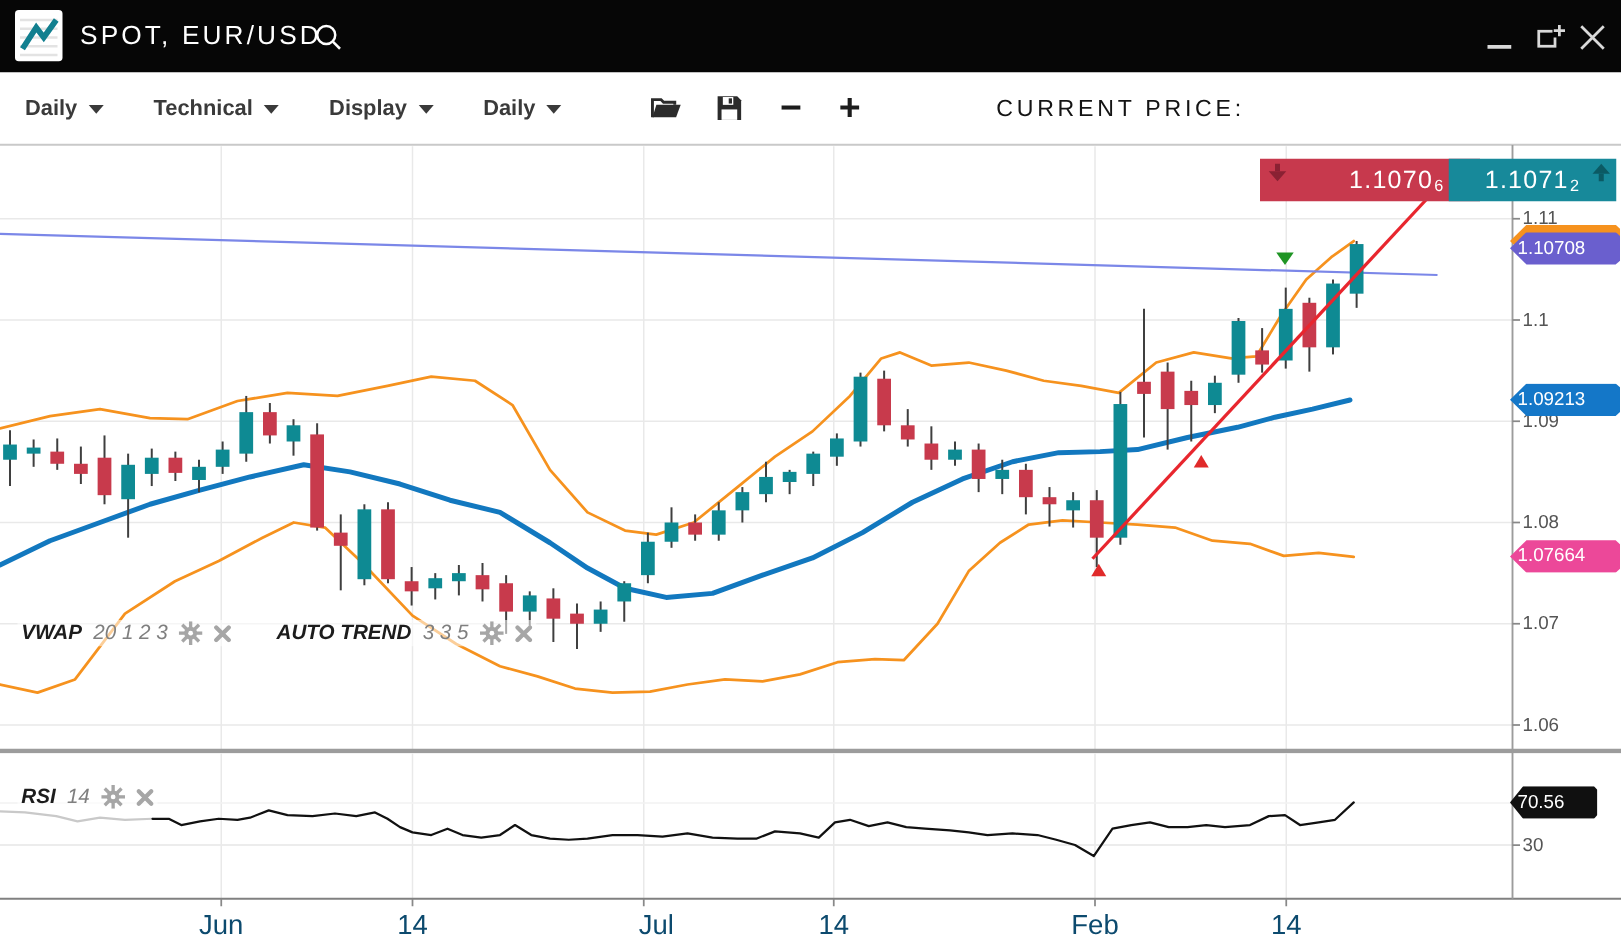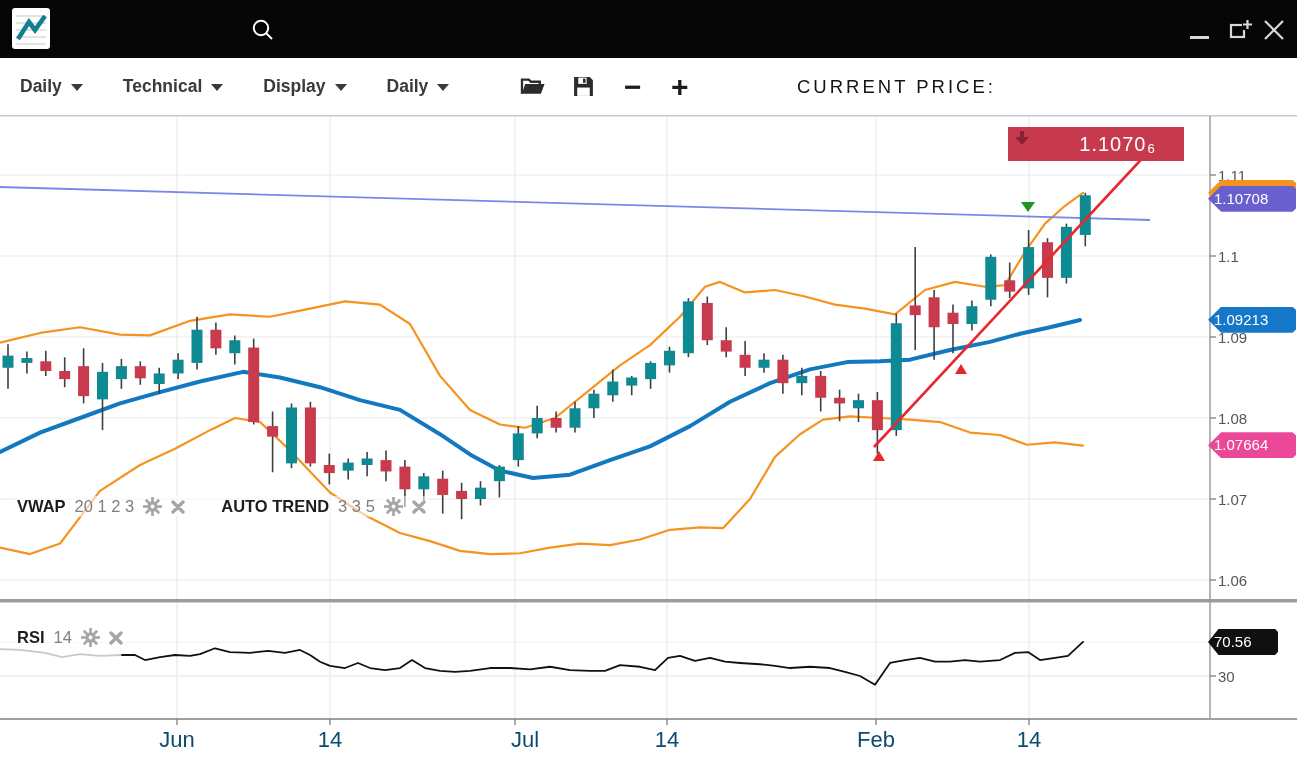--- a/index.html
+++ b/index.html
@@ -37,21 +37,21 @@
   .arr-up{right:5px;top:4px;} .arr-up .tri{top:0;border-bottom:8px solid;} .arr-up .stem{top:8px;}
   
   #chart-svg{position:absolute;left:0;top:0;}
   .ptick{position:absolute;left:1218px;transform:translateY(-50%);font-size:15px;color:#555;}
   .xtick{position:absolute;top:727px;transform:translateX(-50%);font-size:22px;color:#0c4a6e;}
   .tag{position:absolute;left:1208px;width:88px;height:26px;color:#fff;font-size:15px;line-height:26px;
        text-align:left;padding-left:6px;box-sizing:border-box;
        clip-path:polygon(0 50%,15% 0,96% 0,100% 12%,100% 88%,96% 100%,15% 100%);}
   .tag-sm{width:70px;}
   .ind-row{position:absolute;display:flex;align-items:center;gap:9px;font-size:16.5px;color:#7f7f7f;
-           background:rgba(255,255,255,.55);padding:1px 3px;}
+           background:rgba(255,255,255,.55);padding:1px 3px;font-style:italic;}
   .ind-name{font-weight:bold;color:#1c1c1c;}
   .ind-gap{width:18px;}
   .icbtn{cursor:pointer;display:flex;align-items:center;}
 </style>
 </head>
 <body>
 
 <svg id="chart-svg" width="1297" height="761">
     <g>
       <line x1="177" y1="117" x2="177" y2="600" stroke="#e9e9e9" stroke-width="1.2"></line>
@@ -317,20 +317,21 @@
 
 <div class="titlebar">
   <div class="logo">
     <svg width="38" height="41" viewBox="0 0 38 41">
       <g stroke="#e3e3e3" stroke-width="2">
           <path d="M4 8 H34 M4 15 H34 M4 22 H34 M4 29 H34 M4 36 H34"></path>
         </g>
       <path d="M6 31 L17 14 L23 22 L33 8" stroke="#117f8f" stroke-width="4.6" fill="none"></path>
     </svg>
   </div>
+  <div class="title">SPOT, EUR/USD</div>
   <div class="tsearch">
     <svg width="26" height="26" viewBox="0 0 26 26">
         <circle cx="11" cy="11" r="7.2" fill="none" stroke="#fff" stroke-width="2"></circle>
         <path d="M16.5 16.5 L22 22" stroke="#fff" stroke-width="2"></path>
       </svg>
   </div>
   <div class="wctl w-min"></div>
   <div class="wctl w-res">
     <svg width="24" height="22" viewBox="0 0 24 22">
         <rect x="2" y="6" width="13" height="12" fill="none" stroke="#d9d9d9" stroke-width="2.2"></rect>
@@ -382,13 +383,21 @@
   <div class="tool-ic ic-plus">+</div>
   <div class="cp-label">CURRENT PRICE:</div>
   <div class="px-badge badge-sell" id="sellBadge" style="background: rgb(199, 57, 77);">
     <span class="arr arr-down">
         <span class="stem" id="sellStem" style="background: rgb(138, 33, 51);"></span>
         <span class="tri" id="sellTri" style="border-top-color: rgb(138, 33, 51);"></span>
       </span>
     <span>1.1070</span>
       <span class="pip">6</span>
   </div>
+  <div class="px-badge badge-buy" id="buyBadge" style="background: rgb(23, 137, 154);">
+    <span>1.1071</span>
+      <span class="pip">2</span>
+    <span class="arr arr-up">
+        <span class="stem" id="buyStem" style="background: rgb(11, 90, 100);"></span>
+        <span class="tri" id="buyTri" style="border-bottom-color: rgb(11, 90, 100);"></span>
+      </span>
+  </div>
 </div>
 
 </body></html>

